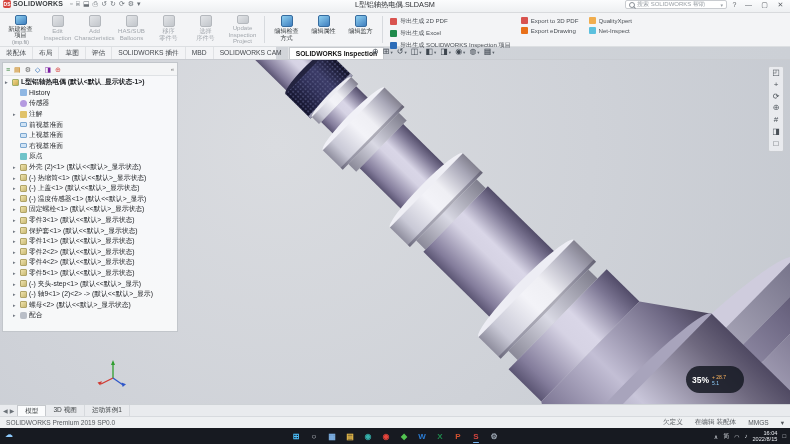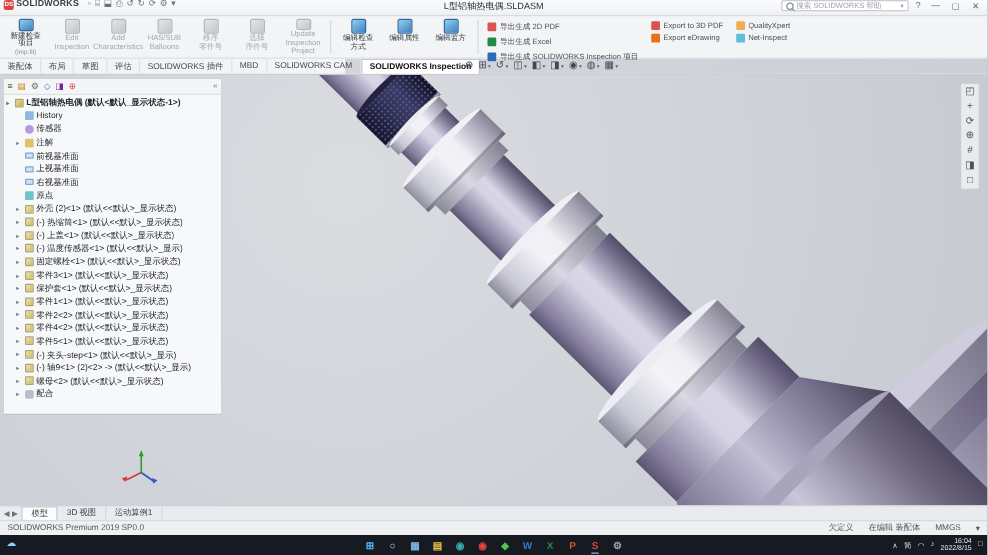--- a/index.html
+++ b/index.html
@@ -517,20 +517,27 @@
   <div class="rtb">
       <div class="rtbtn">◰</div>
       <div class="rtbtn">+</div>
       <div class="rtbtn">⟳</div>
       <div class="rtbtn">⊕</div>
       <div class="rtbtn">#</div>
       <div class="rtbtn">◨</div>
       <div class="rtbtn">□</div>
     </div>
 
+  <div class="badge">
+    <span class="bval">35%</span>
+    <span class="bcol">
+      <span class="bl1">+ 28.7</span>
+      <span class="bl2">5.1</span>
+    </span>
+  </div>
 
   <div class="modelbar">
     <div class="mbicons">
         <span>◀</span>
         <span>▶</span>
       </div>
     <div style="display:flex">
         <div class="mtab active">模型</div>
         <div class="mtab">3D 视图</div>
         <div class="mtab">运动算例1</div>

